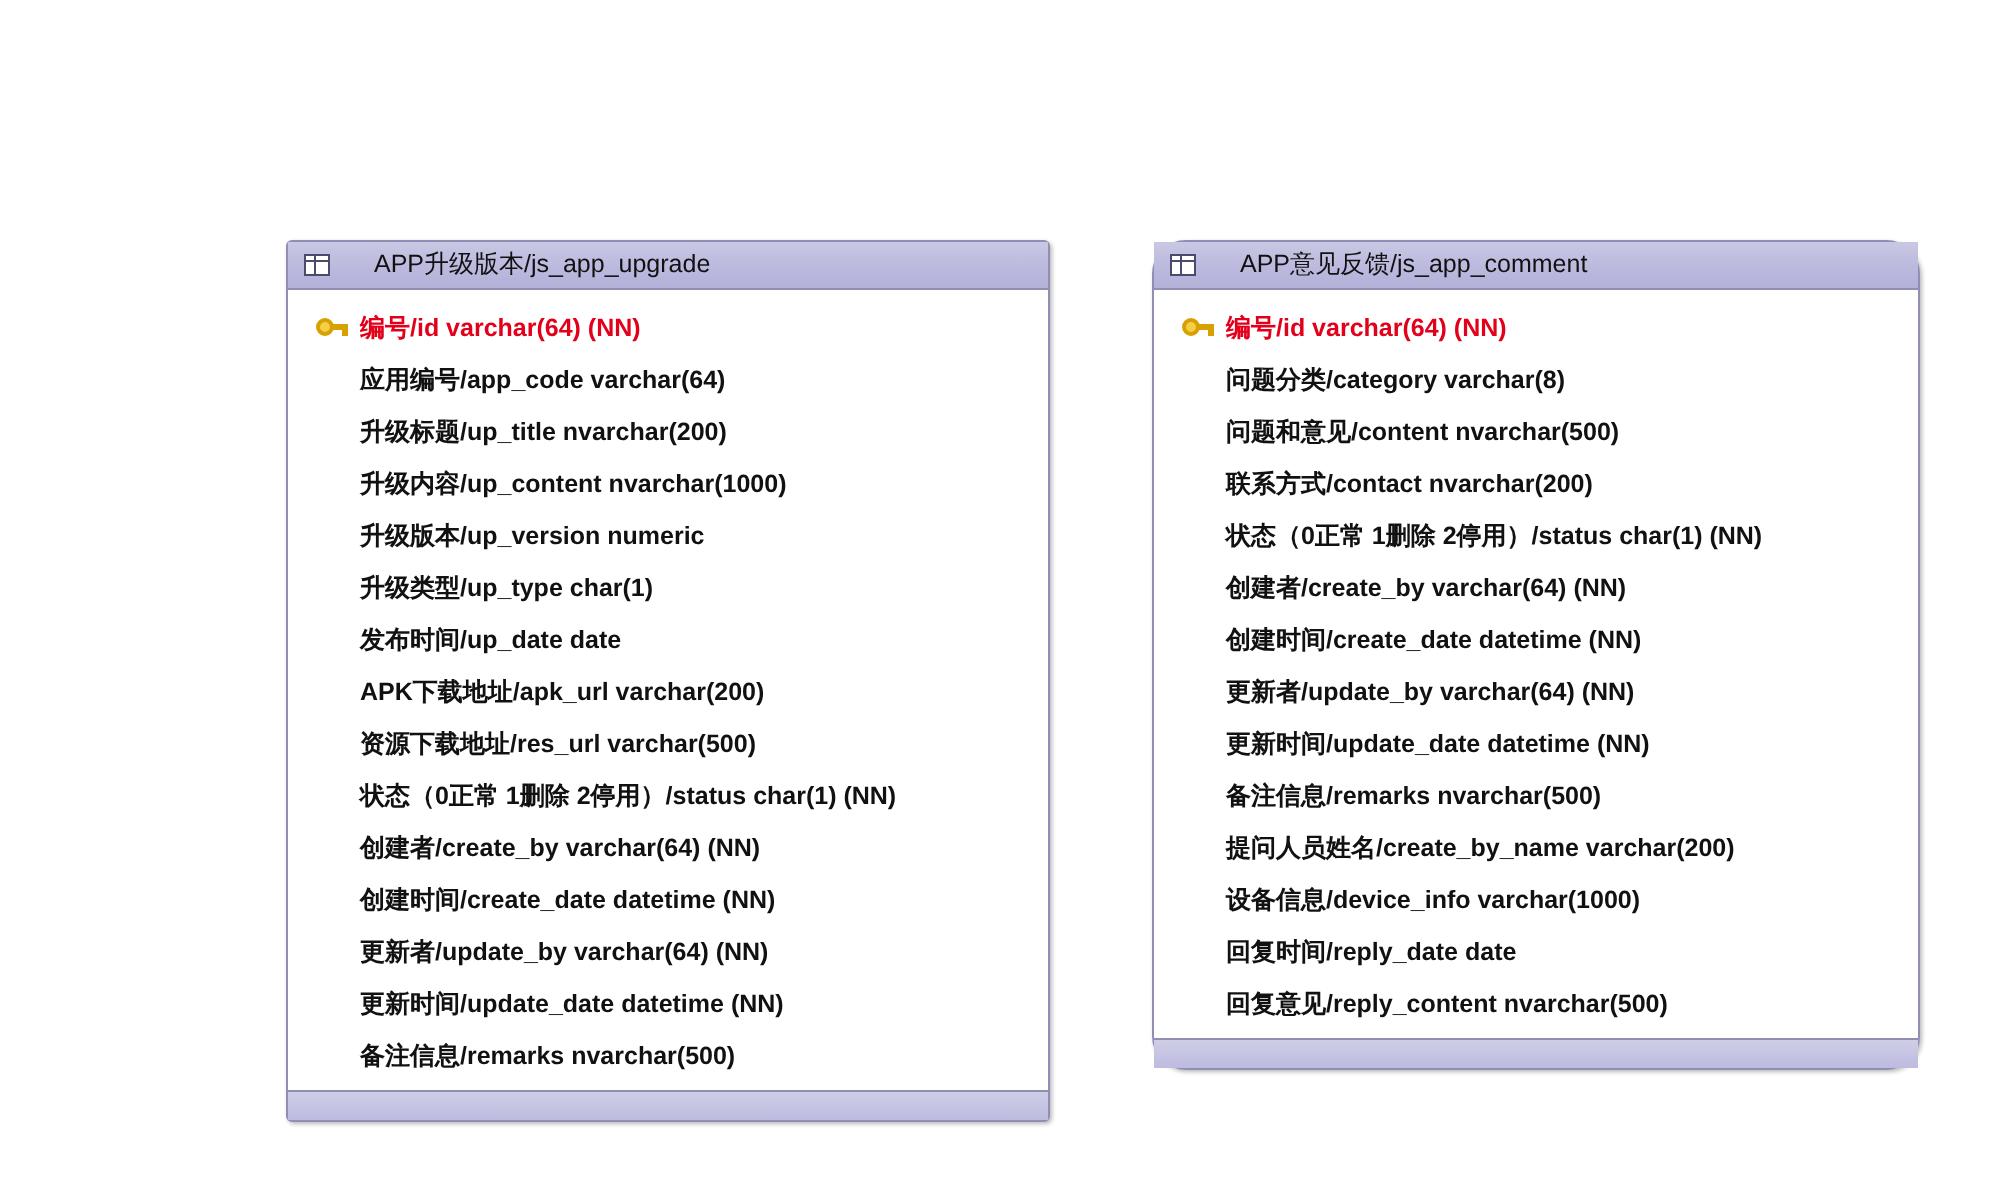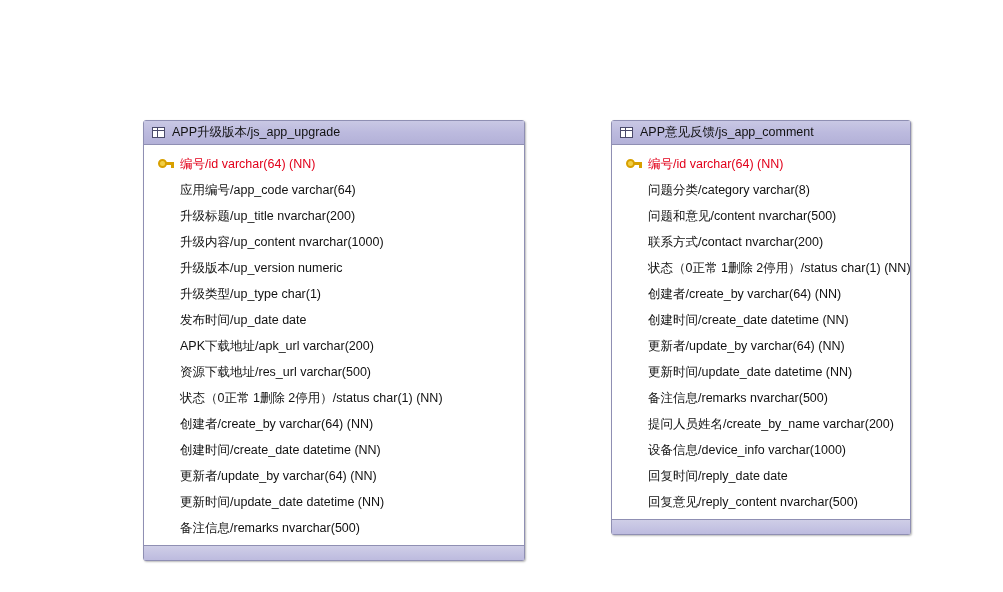--- a/index.html
+++ b/index.html
@@ -28,20 +28,21 @@
     box-sizing: border-box;
   }
   .entity-header {
     background: linear-gradient(to bottom, #c9c8e4 0%, #bcbade 50%, #b3b1d8 100%);
     border-bottom: 1px solid #8f8fb3;
     height: 24px;
     display: flex;
     align-items: center;
     padding: 0 8px;
     box-sizing: border-box;
+    gap: 15px;
   }
   .table-icon {
     width: 13px;
     height: 11px;
     border: 1px solid #4a4a6a;
     background: #ffffff;
     margin-right: 7px;
     position: relative;
     flex: 0 0 auto;
     box-sizing: border-box;
@@ -71,20 +72,21 @@
   .entity-body {
     padding: 6px 0 4px 0;
     background: #ffffff;
   }
   .attr-row {
     display: flex;
     align-items: flex-start;
     height: 26px;
     padding: 0 8px;
     box-sizing: border-box;
+    font-weight: bold;
   }
   .attr-key-col {
     width: 28px;
     flex: 0 0 28px;
     display: flex;
     align-items: center;
     justify-content: center;
     height: 26px;
   }
   .key-icon {
@@ -206,21 +208,21 @@
           <span class="attr-key-col"></span>
           <span class="attr-label">更新时间/update_date datetime (NN)</span>
         </div>
         <div class="attr-row">
           <span class="attr-key-col"></span>
           <span class="attr-label">备注信息/remarks nvarchar(500)</span>
         </div>
       </div>
       <div class="entity-footer"></div>
     </div>
-    <div class="entity" style="left: 611px; top: 120px; width: 300px;">
+    <div class="entity" style="left: 576px; top: 120px; width: 384px; border-radius: 17px;">
       <div class="entity-header">
         <span class="table-icon"></span>
         <span class="entity-title">APP意见反馈/js_app_comment</span>
       </div>
       <div class="entity-body">
         <div class="attr-row pk">
           <span class="attr-key-col">
             <span class="key-icon">
               <span class="ring"></span>
               <span class="shaft"></span>

